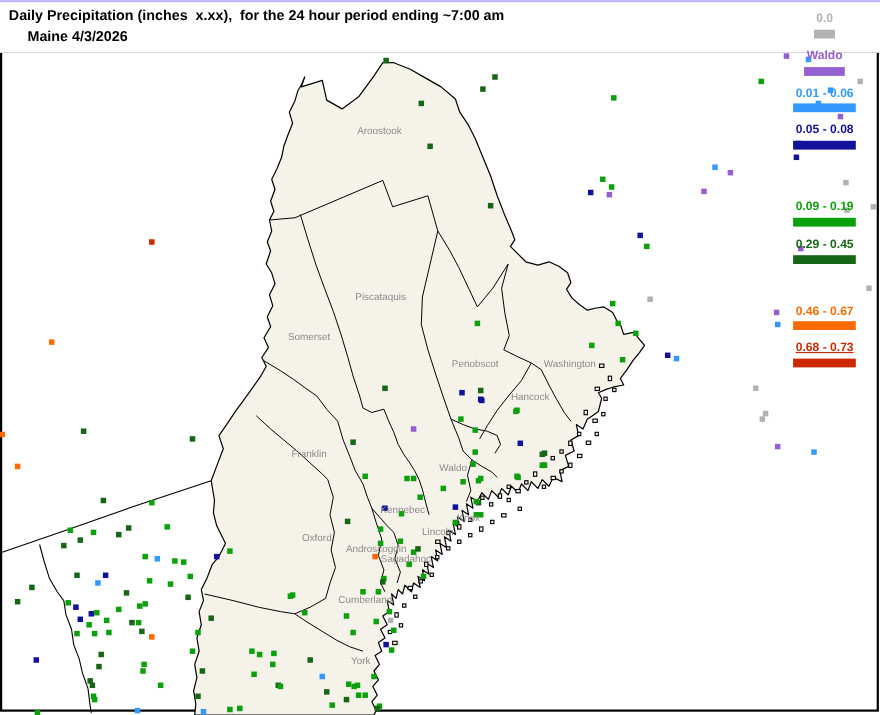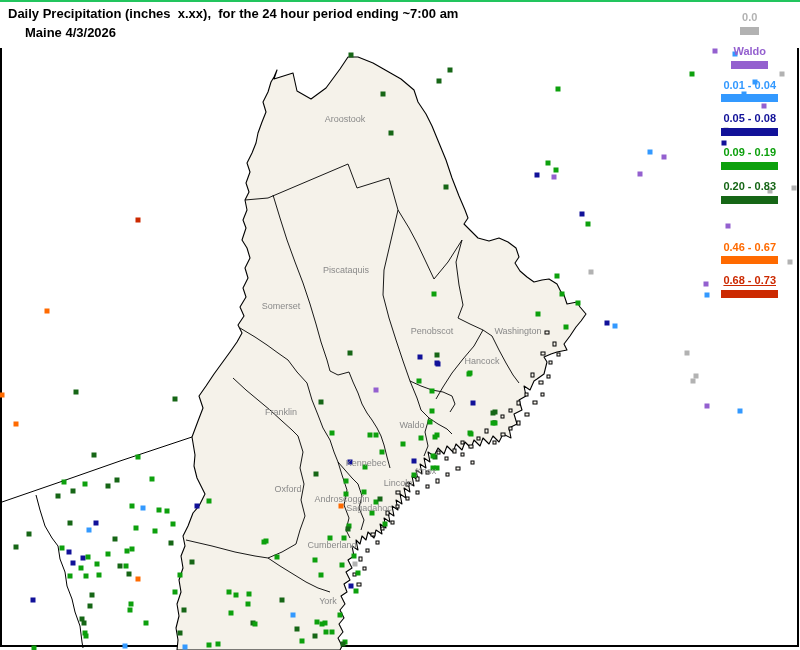--- a/index.html
+++ b/index.html
@@ -3,21 +3,21 @@
 <meta charset="utf-8">
 <style>
   html,body{margin:0;padding:0;}
   body{
     width:800px;height:650px;position:relative;background:#ffffff;
     font-family:"Liberation Sans",sans-serif;overflow:hidden;
   }
   #map-svg{position:absolute;left:0;top:0;}
   .header{
     position:absolute;left:0;top:0;width:800px;height:46px;
-    background:#ffffff;border-top:2px solid #22c55e;
+    background:#ffffff;border-top:2px solid #c4b5fd;
   }
   .title1{
     position:absolute;left:8px;top:4px;font-size:13px;font-weight:bold;color:#000;
     white-space:pre;
   }
   .title2{
     position:absolute;left:25px;top:23px;font-size:13px;font-weight:bold;color:#000;
     white-space:pre;
   }
   .legend{
@@ -358,33 +358,33 @@
   <div class="legend" id="legend">
       <div class="lg-item">
         <div class="lg-label" style="color: rgb(178, 178, 178);">0.0</div>
         <div class="lg-swatch" style="background: rgb(178, 178, 178);"></div>
       </div>
       <div class="lg-item">
         <div class="lg-label" style="color: rgb(148, 96, 207);">Waldo</div>
         <div class="lg-swatch" style="background: rgb(148, 96, 207);"></div>
       </div>
       <div class="lg-item">
-        <div class="lg-label" style="color: rgb(51, 153, 255);">0.01 - 0.04</div>
+        <div class="lg-label" style="color: rgb(51, 153, 255);">0.01 - 0.06</div>
         <div class="lg-swatch" style="background: rgb(51, 153, 255);"></div>
       </div>
       <div class="lg-item">
         <div class="lg-label" style="color: rgb(17, 17, 153);">0.05 - 0.08</div>
         <div class="lg-swatch" style="background: rgb(17, 17, 153);"></div>
       </div>
       <div class="lg-item">
-        <div class="lg-label" style="color: rgb(13, 160, 13);">0.09 - 0.19</div>
+        <div class="lg-label" style="color: rgb(13, 160, 13); margin-top: 36px;">0.09 - 0.19</div>
         <div class="lg-swatch" style="background: rgb(13, 160, 13);"></div>
       </div>
       <div class="lg-item">
-        <div class="lg-label" style="color: rgb(22, 102, 22);">0.20 - 0.83</div>
+        <div class="lg-label" style="color: rgb(22, 102, 22);">0.29 - 0.45</div>
         <div class="lg-swatch" style="background: rgb(22, 102, 22);"></div>
       </div>
       <div class="lg-item">
         <div class="lg-label" style="color: rgb(255, 106, 0); margin-top: 27px;">0.46 - 0.67</div>
         <div class="lg-swatch" style="background: rgb(255, 106, 0);"></div>
       </div>
       <div class="lg-item">
         <div class="lg-label" style="color: rgb(204, 41, 0); text-decoration: underline;">0.68 - 0.73</div>
         <div class="lg-swatch" style="background: rgb(204, 41, 0);"></div>
       </div>

